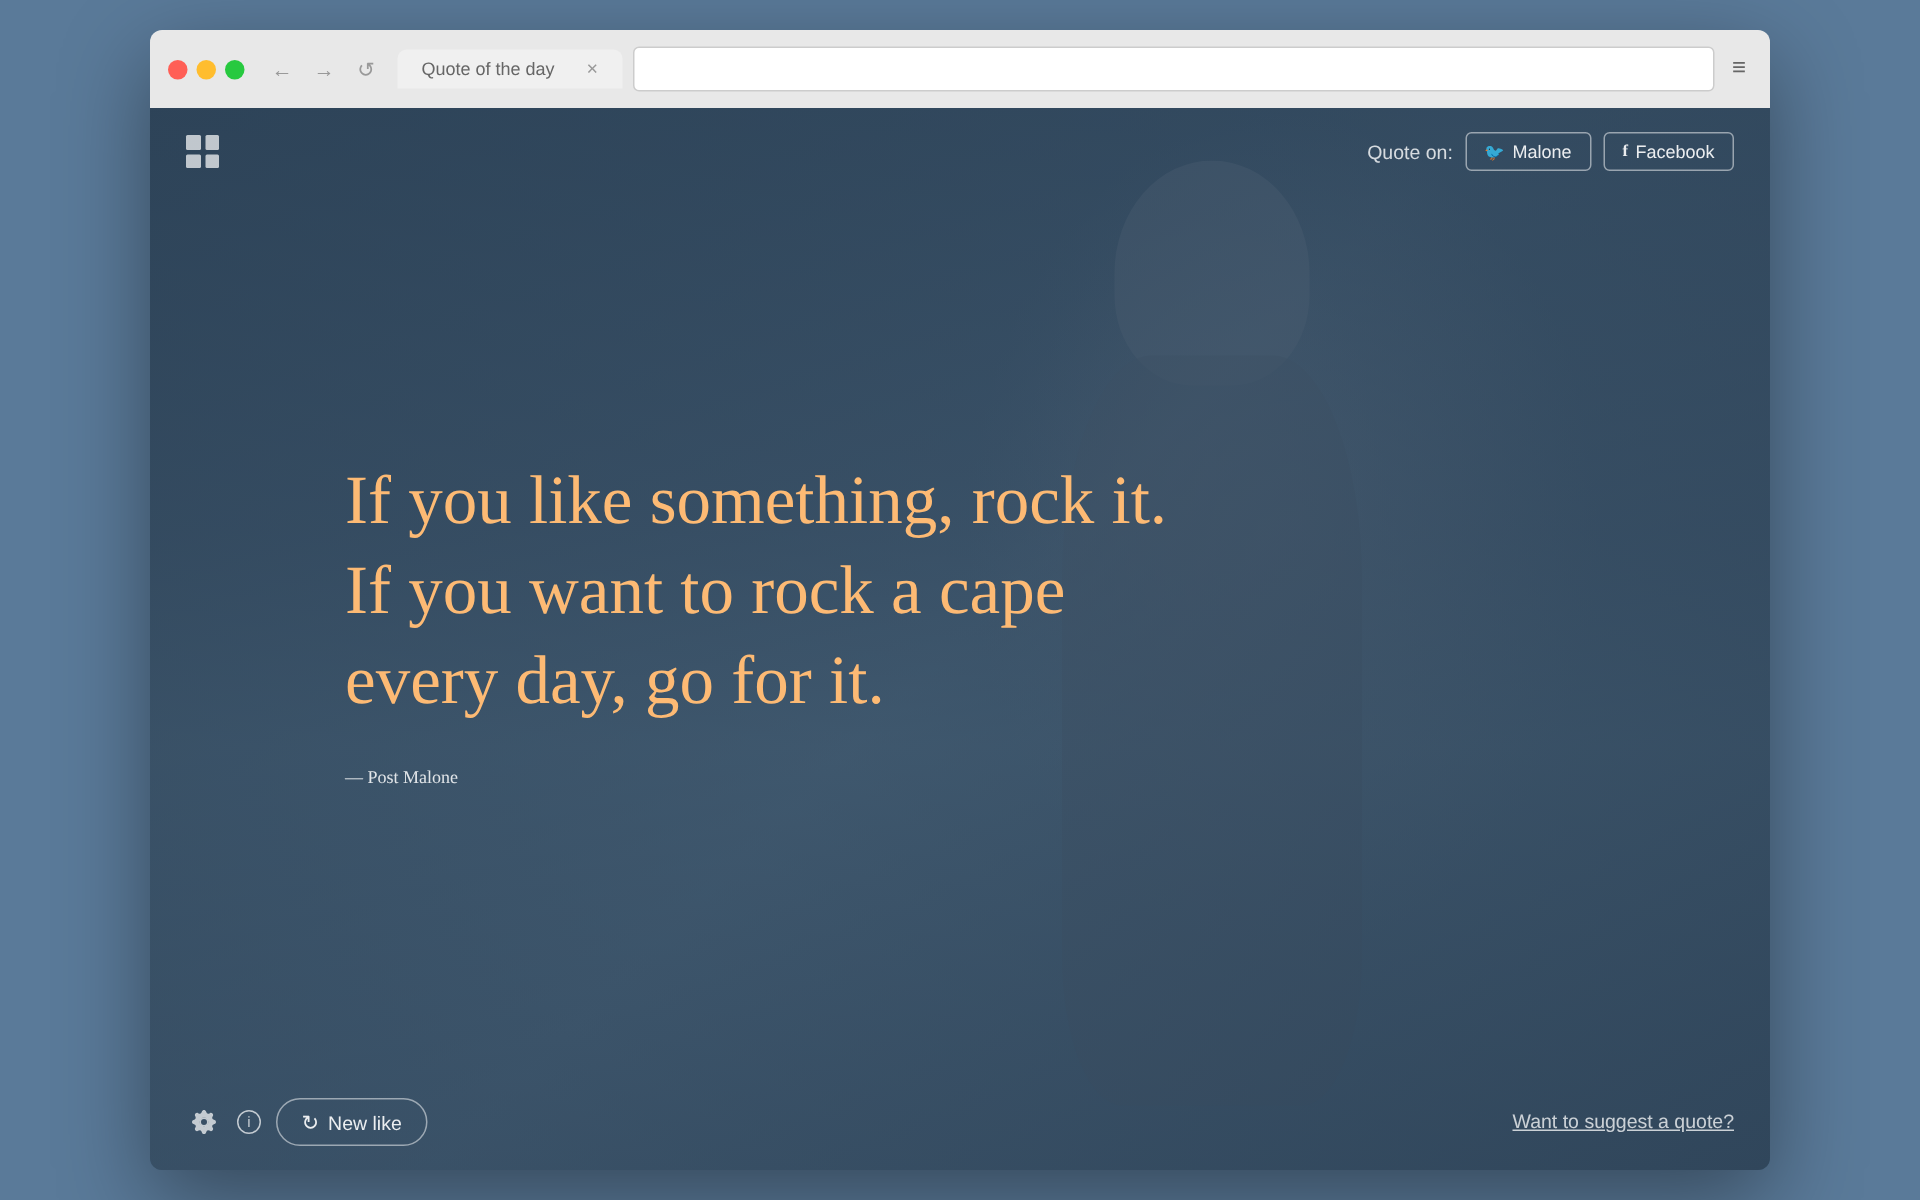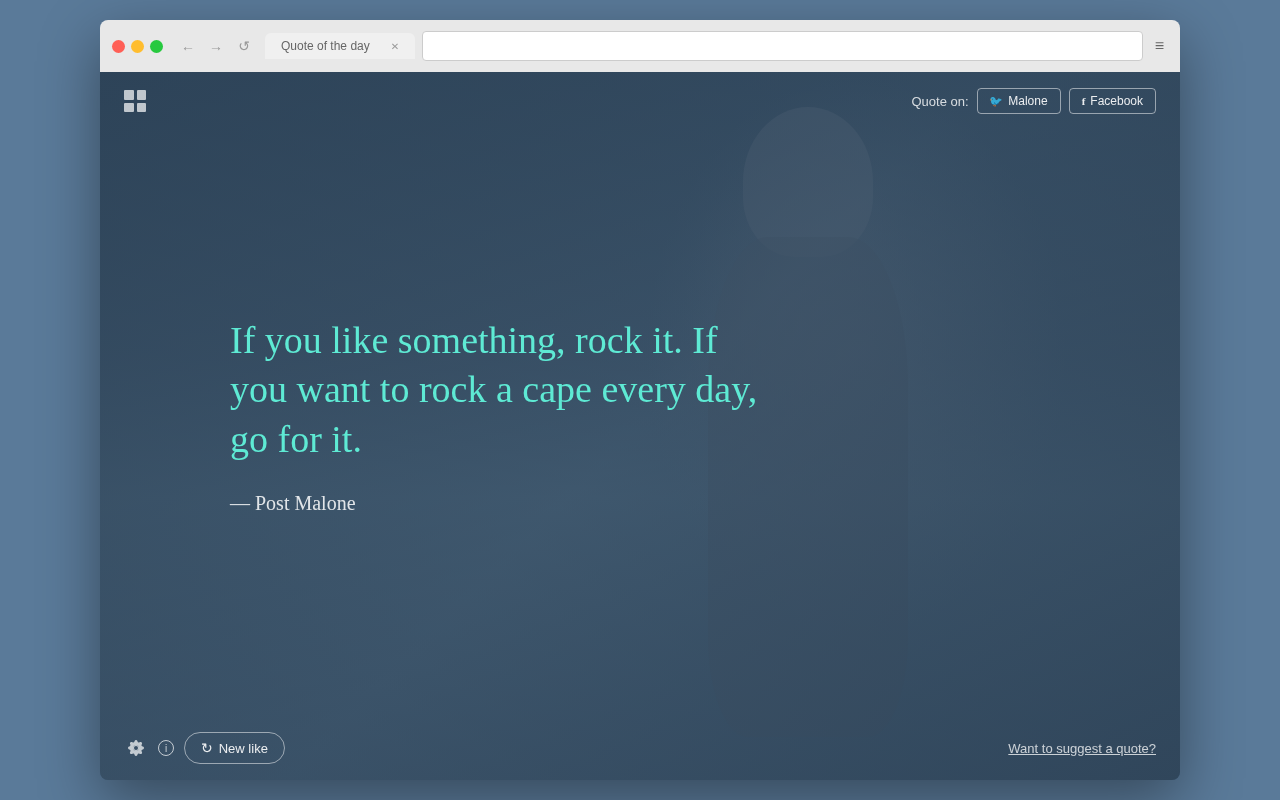--- a/index.html
+++ b/index.html
@@ -235,30 +235,30 @@
       left: 0;
       right: 0;
       transform: translateY(-55%);
       z-index: 10;
       padding: 0 0 0 130px;
       max-width: 680px;
     }
 
     .quote-text {
       font-family: Georgia, 'Times New Roman', serif;
-      font-size: 38px;
+      font-size: 46px;
       font-weight: 400;
-      color: #5eead4;
+      color: #fdba74;
       line-height: 1.3;
       margin-bottom: 28px;
     }
 
     .quote-author {
       font-family: Georgia, 'Times New Roman', serif;
-      font-size: 20px;
+      font-size: 12px;
       color: rgba(255,255,255,0.85);
       font-style: normal;
     }
 
     
     .content-bottombar {
       position: absolute;
       bottom: 0;
       left: 0;
       right: 0;

